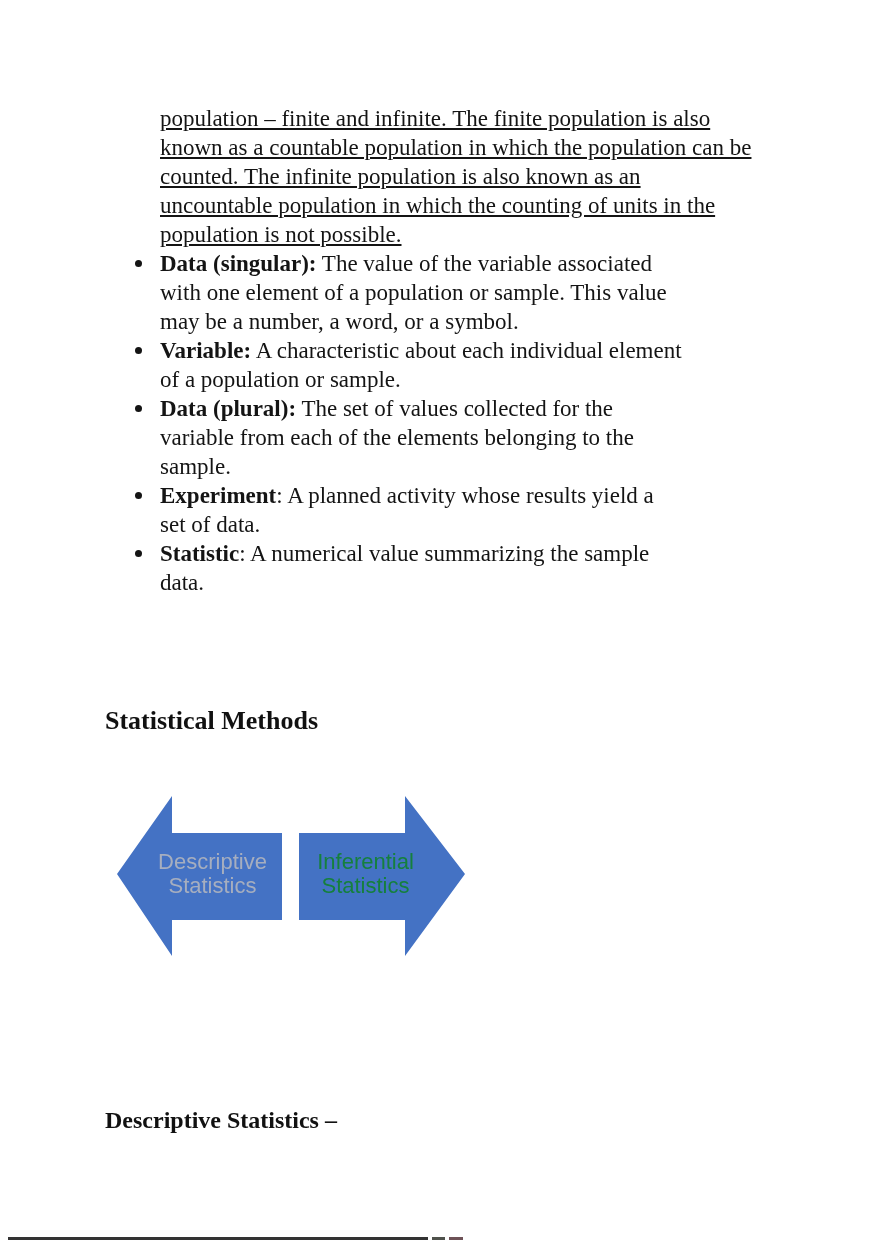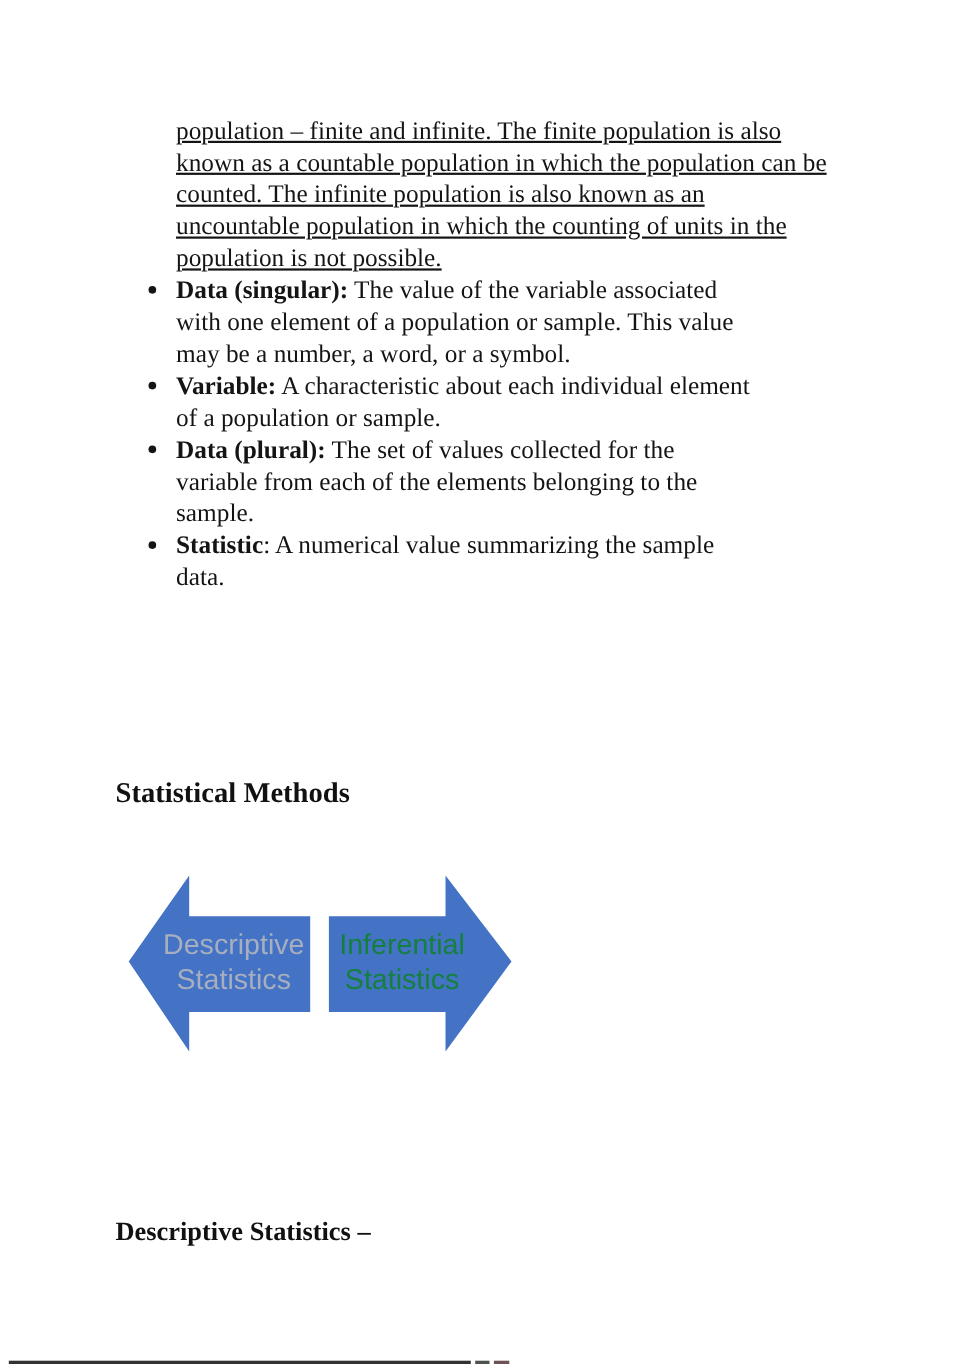--- a/index.html
+++ b/index.html
@@ -93,22 +93,22 @@
   .arrow-label {
     position: absolute;
     top: 0;
     height: 172px;
     width: 145px;
     display: flex;
     align-items: center;
     justify-content: center;
     text-align: center;
     font-family: "Liberation Sans", "DejaVu Sans", sans-serif;
-    font-size: 26px;
-    line-height: 32px;
+    font-size: 22px;
+    line-height: 24px;
     white-space: pre-line;
     pointer-events: none;
   }
   .arrow-label.left  { left: 30px; }
   .arrow-label.right { left: 183px; }
 
   
   .footer-rule {
     position: absolute;
     left: 8px;
@@ -138,20 +138,22 @@
 population is not possible.</p>
     <ul class="bullets" id="bullet-list">
         <li><strong>Data (singular):</strong><span> The value of the variable associated
 with one element of a population or sample. This value
 may be a number, a word, or a symbol.</span></li>
         <li><strong>Variable:</strong><span> A characteristic about each individual element
 of a population or sample.</span></li>
         <li><strong>Data (plural):</strong><span> The set of values collected for the
 variable from each of the elements belonging to the
 sample.</span></li>
+        <li><strong>Experiment</strong><span>: A planned activity whose results yield a
+set of data.</span></li>
         <li><strong>Statistic</strong><span>: A numerical value summarizing the sample
 data.</span></li>
       </ul>
   </div>
 
   <h1 class="h-methods">Statistical Methods</h1>
 
   <div class="diagram">
     <svg width="360" height="172" viewBox="0 0 360 172">
       <polygon points="7,86 62,8 62,45 172,45 172,132 62,132 62,168" fill="#4472C4"></polygon>

